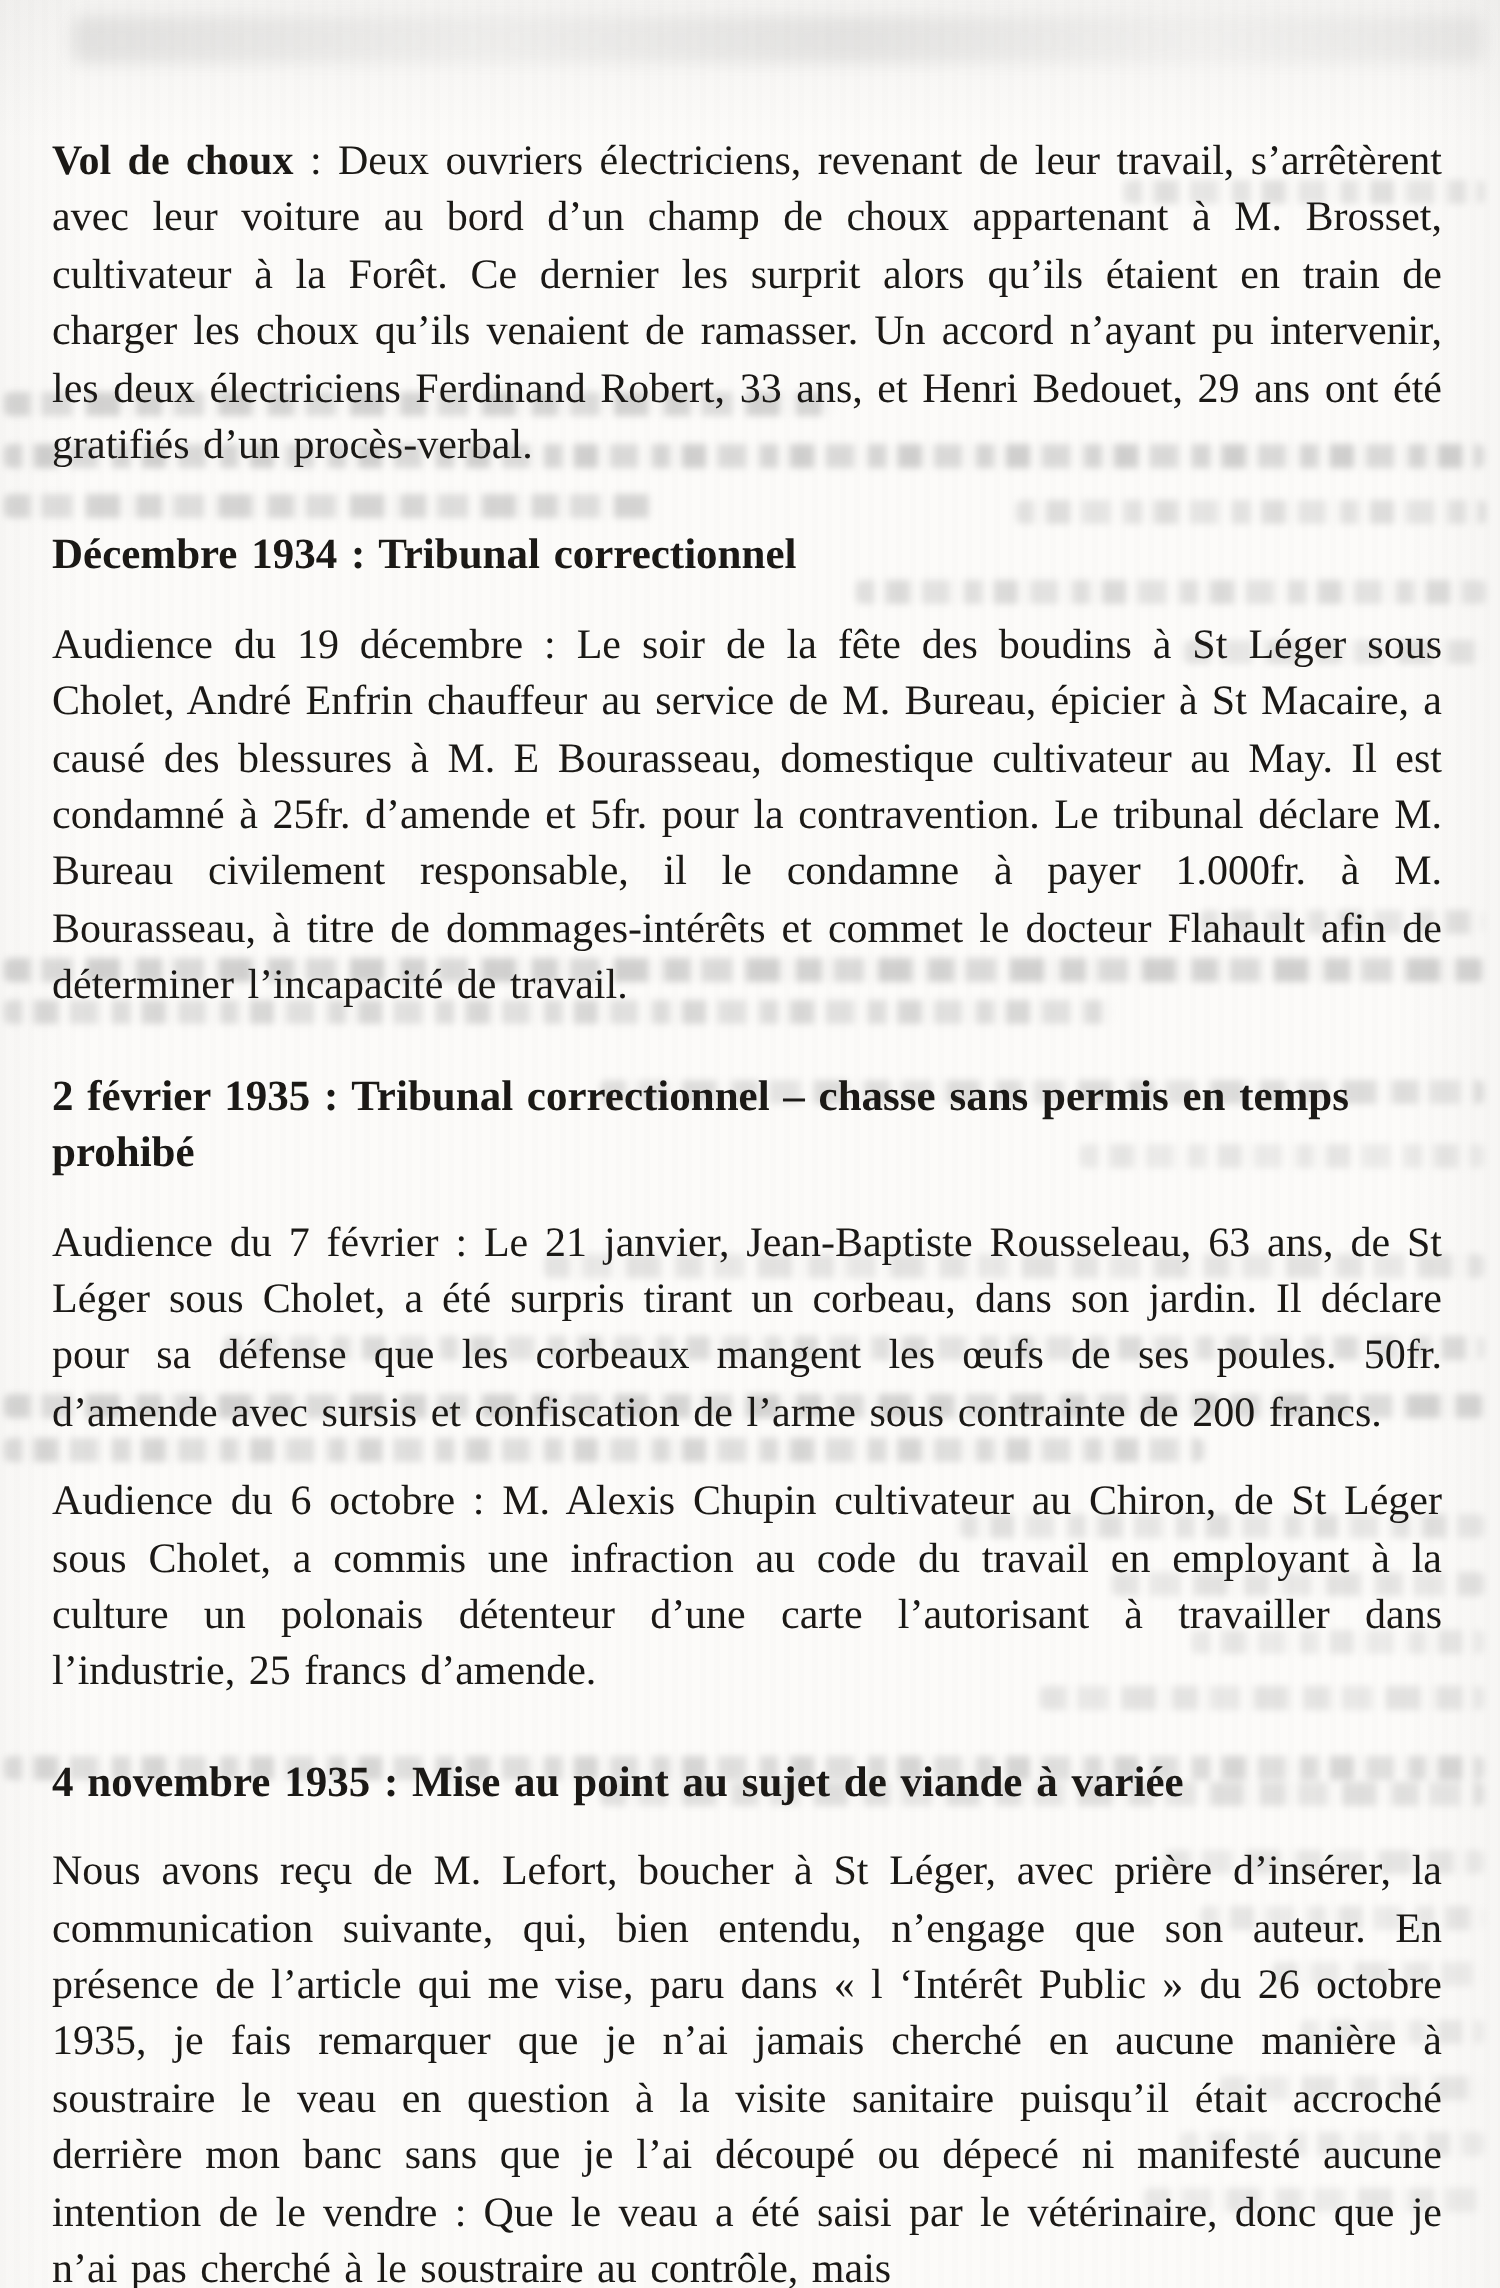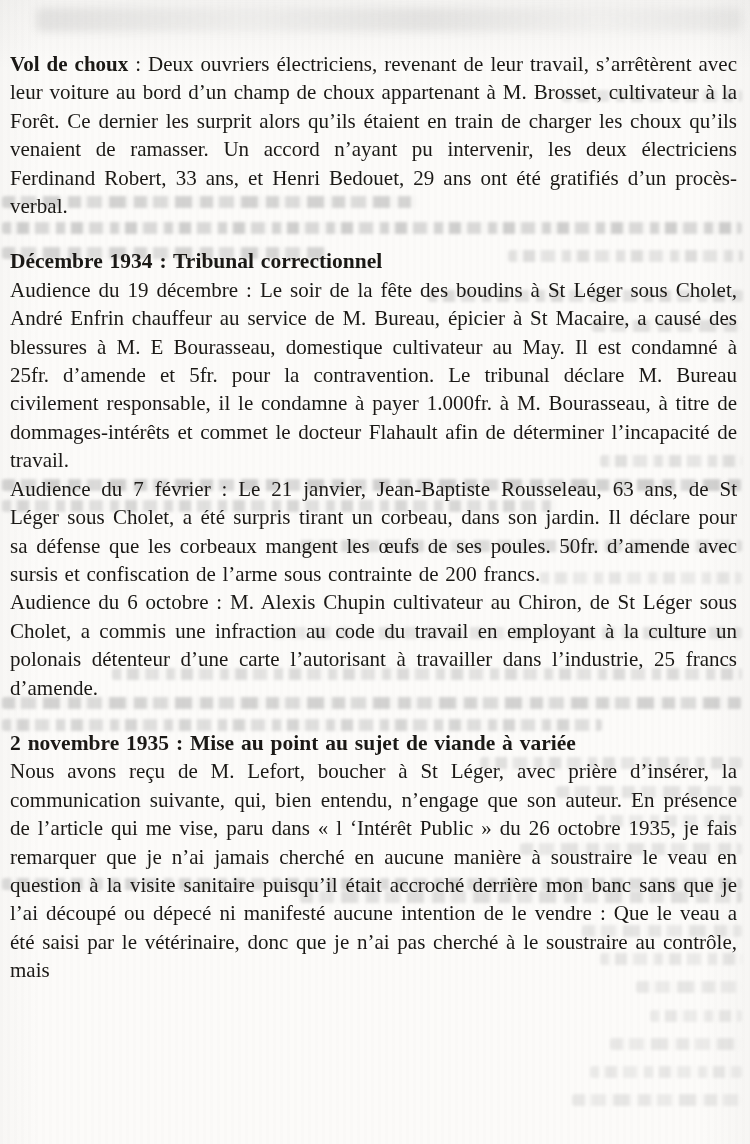--- a/index.html
+++ b/index.html
@@ -69,27 +69,27 @@
     left: 10px;
     right: 13px;
     top: 50px;
     z-index: 1;
     font-size: 21px;
     line-height: 28.4px;
     text-align: justify;
     word-spacing: 1.5px;
   }
   .text-column p {
-    margin: 0;
+    margin: 16px;
   }
   .text-column h2 {
     font-size: 21.5px;
     line-height: 28.4px;
     font-weight: 700;
-    margin: 27px 0 0 0;
+    margin: 27px 0 0 16px;
     text-align: left;
   }
   .lead {
     font-weight: 700;
   }
 </style>
 </head>
 <body>
 
 <div class="paper-texture"></div>
@@ -125,20 +125,21 @@
 <div class="bleed v2" style="top:1066px;left:590px; width:152px; opacity:.20;"></div>
 <div class="bleed v1" style="top:1094px;left:572px; width:170px; opacity:.20;"></div>
 
 <main class="text-column">
 
   <p><b class="lead">Vol de choux</b><span> : Deux ouvriers électriciens, revenant de leur travail, s’arrêtèrent avec leur voiture au bord d’un champ de choux appartenant à M. Brosset, cultivateur à la Forêt. Ce dernier les surprit alors qu’ils étaient en train de charger les choux qu’ils venaient de ramasser. Un accord n’ayant pu intervenir, les deux électriciens Ferdinand Robert, 33 ans, et Henri Bedouet, 29 ans ont été gratifiés d’un procès-verbal.</span></p>
 
   <h2>Décembre 1934 : Tribunal correctionnel</h2>
   <p>Audience du 19 décembre : Le soir de la fête des boudins à St Léger sous Cholet, André Enfrin chauffeur au service de M. Bureau, épicier à St Macaire, a causé des blessures à M. E Bourasseau, domestique cultivateur au May. Il est condamné à 25fr. d’amende et 5fr. pour la contravention. Le tribunal déclare M. Bureau civilement responsable, il le condamne à payer 1.000fr. à M. Bourasseau, à titre de dommages-intérêts et commet le docteur Flahault afin de déterminer l’incapacité de travail.</p>
 
+  <h2>2 février 1935 : Tribunal correctionnel – chasse sans permis en temps prohibé</h2>
   <p>Audience du 7 février : Le 21 janvier, Jean-Baptiste Rousseleau, 63 ans, de St Léger sous Cholet, a été surpris tirant un corbeau, dans son jardin. Il déclare pour sa défense que les corbeaux mangent les œufs de ses poules. 50fr. d’amende avec sursis et confiscation de l’arme sous contrainte de 200 francs.</p>
 
   <p>Audience du 6 octobre : M. Alexis Chupin cultivateur au Chiron, de St Léger sous Cholet, a commis une infraction au code du travail en employant à la culture un polonais détenteur d’une carte l’autorisant à travailler dans l’industrie, 25 francs d’amende.</p>
 
-  <h2>2 novembre 1935 : Mise au point au sujet de viande à variée</h2>
+  <h2>4 novembre 1935 : Mise au point au sujet de viande à variée</h2>
   <p>Nous avons reçu de M. Lefort, boucher à St Léger, avec prière d’insérer, la communication suivante, qui, bien entendu, n’engage que son auteur. En présence de l’article qui me vise, paru dans « l ‘Intérêt Public » du 26 octobre 1935, je fais remarquer que je n’ai jamais cherché en aucune manière à soustraire le veau en question à la visite sanitaire puisqu’il était accroché derrière mon banc sans que je l’ai découpé ou dépecé ni manifesté aucune intention de le vendre : Que le veau a été saisi par le vétérinaire, donc que je n’ai pas cherché à le soustraire au contrôle, mais</p>
 
 </main>
 
 </body></html>

